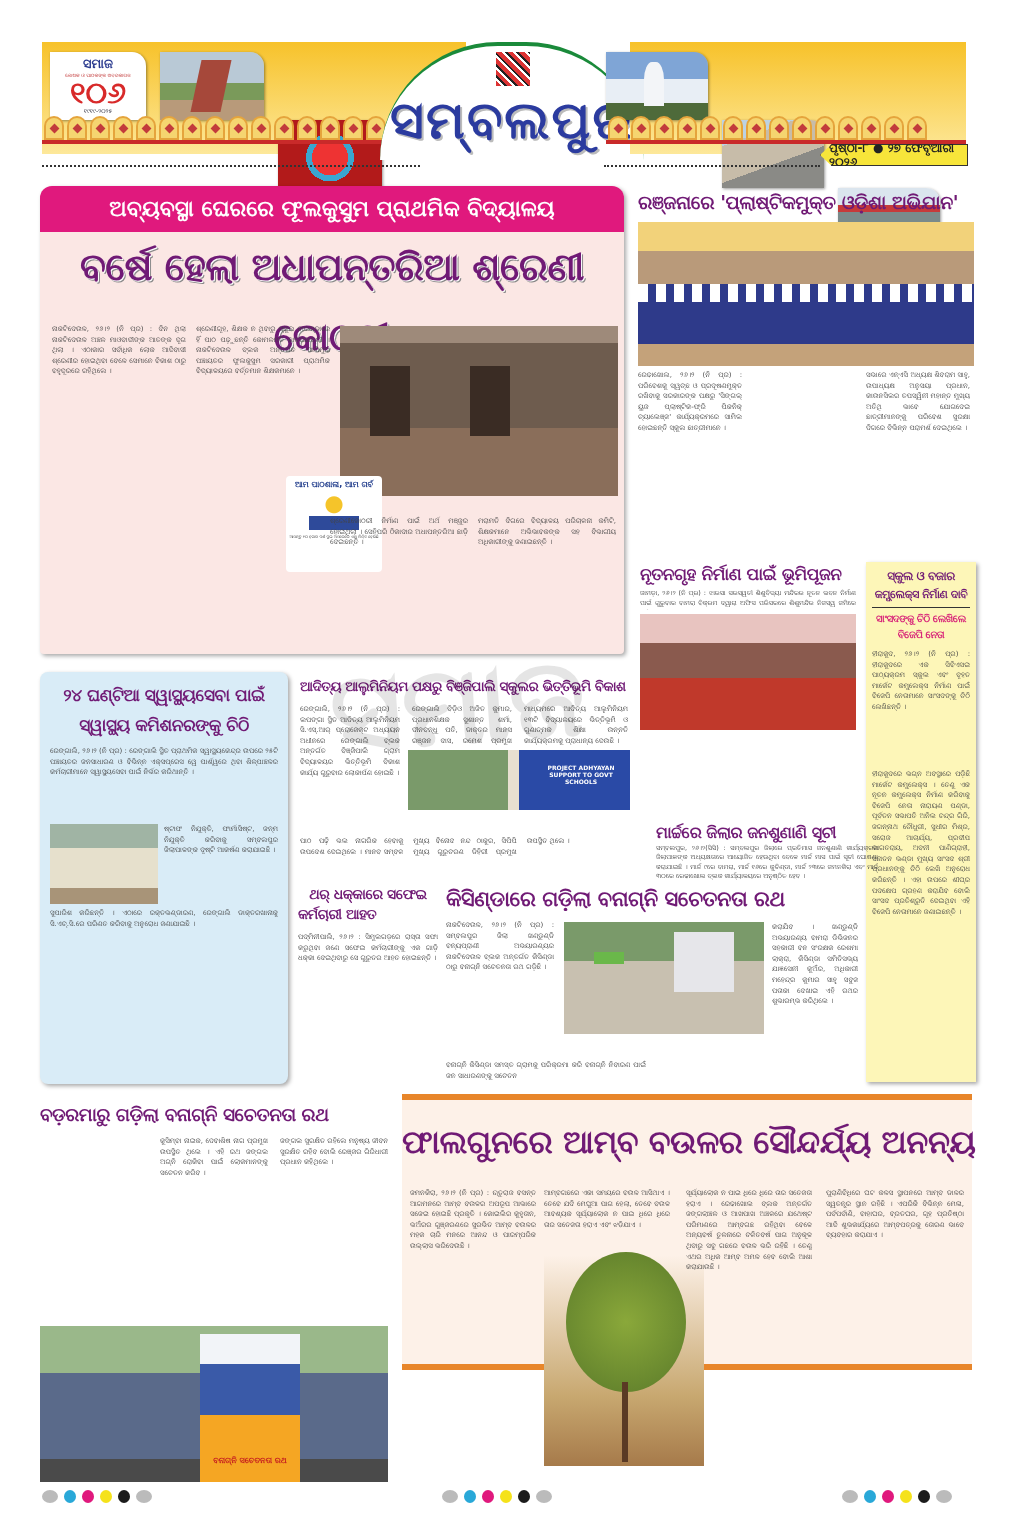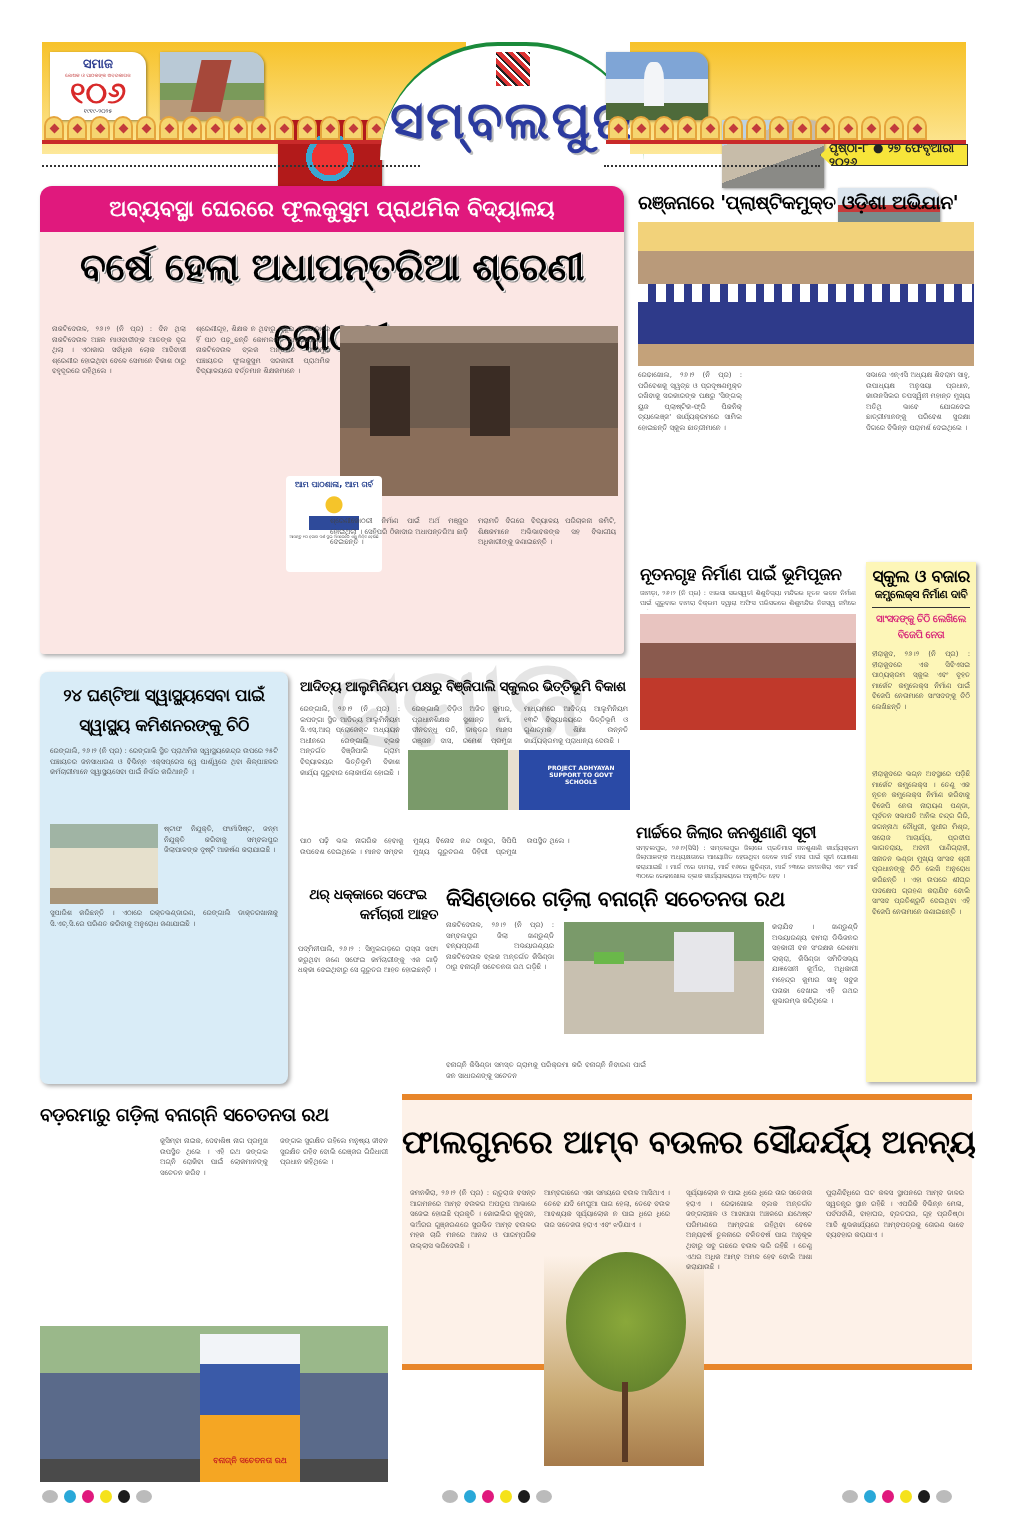--- a/index.html
+++ b/index.html
@@ -18,21 +18,21 @@
   .arch-row{position:absolute;bottom:14px;left:0;right:0;height:24px;display:flex;gap:3px;padding-left:2px}
   .arch{width:20px;height:24px;border-radius:10px 10px 0 0;background:#f5d570;border:2px solid #e5a43c;position:relative}
   .arch:after{content:"";position:absolute;left:5px;top:7px;width:7px;height:7px;background:#c23b3b;transform:rotate(45deg)}
   .redline{position:absolute;left:0;right:0;bottom:10px;height:4px;background:#c92a2a}
   .dotted{position:absolute;height:0;border-top:2px dotted #333}
   .title-circle{left:380px;top:42px;width:264px;height:118px;border-radius:130px 130px 0 0;border-top:4px solid #1a8a3a;background:#fff;text-align:center}
   .title-text{font-family:"DejaVu Serif",serif;font-size:52px;color:#2b3b9f;font-weight:bold;line-height:60px;margin-top:44px;letter-spacing:2px;text-shadow:2px 2px 0 #bbb}
   .motif{position:absolute;left:116px;top:6px;width:34px;height:34px;background:repeating-linear-gradient(45deg,#d33 0 4px,#fff 4px 6px,#222 6px 8px)}
   .date-tag{left:820px;top:144px;width:148px;height:22px;background:#f7e53a;border:1px solid #333;clip-path:polygon(8% 0,100% 0,100% 100%,8% 100%,0 50%);font-size:12px;color:#222;font-weight:bold;display:flex;align-items:center;justify-content:center;padding-left:8px}
   
-  .hl{font-family:"DejaVu Sans",sans-serif;font-weight:bold;color:#000000;letter-spacing:-.5px}
+  .hl{font-family:"DejaVu Sans",sans-serif;font-weight:bold;color:#701a75;letter-spacing:-.5px}
   .col-text{font-size:7px;line-height:10.6px;color:#444;text-align:justify;overflow:hidden}
   .photo{overflow:hidden;position:relative}
   .panel-shadow{box-shadow:2px 2px 4px rgba(0,0,0,.35)}
   .caption{position:absolute;font-size:9px;color:#fff;text-shadow:1px 1px 1px #000;font-weight:bold}
   .footer-dots{position:absolute;top:1490px;display:flex;gap:6px;align-items:center}
   .fd{width:12px;height:13px;border-radius:50%}
   .fd.g{width:16px;height:13px;background:#bbb}
 </style>
 </head>
 <body>
@@ -136,21 +136,21 @@
   <div class="col-text" style="position:absolute;left:228px;top:184px;width:104px;height:172px">ସଭାରେ ଏନ୍ଏସି ଅଧ୍ୟକ୍ଷ ଶିବରାମ ସାହୁ, ଉପାଧ୍ୟକ୍ଷ ଅନୁସୟା ପ୍ରଧାନ, କାଉନସିଲର ତପସ୍ୱିନୀ ମହାନ୍ତ ମୁଖ୍ୟ ଅତିଥି ଭାବେ ଯୋଗଦେଇ ଛାତ୍ରୀମାନଙ୍କୁ ପରିବେଶ ସୁରକ୍ଷା ଦିଗରେ ବିଭିନ୍ନ ପରାମର୍ଶ ଦେଇଥିଲେ ।</div>
 </article>
 
 <article class="abs" style="left:640px;top:560px;width:216px;height:260px">
   <h2 class="hl" style="font-size:17px;line-height:28px;white-space:nowrap">ନୂତନଗୃହ ନିର୍ମାଣ ପାଇଁ ଭୂମିପୂଜନ</h2>
   <div class="col-text" style="height:22px;font-size:6.5px;line-height:10px">ଜାମଡ଼ା, ୨୬।୨ (ନି ପ୍ର) : ଝାରସା ସରସ୍ୱତୀ ଶିଶୁବିଦ୍ୟା ମନ୍ଦିରର ନୂତନ ଭବନ ନିର୍ମାଣ ପାଇଁ ଗୁରୁବାର ବାମରା ବିକ୍ରମ ଦ୍ୱାରା ଅଫିସ ପରିସରରେ ଶିଶୁମନ୍ଦିର ନିଜସ୍ୱ ଜମିରେ ଭୂମି ପୂଜନ</div>
   <div class="photo" style="margin-top:4px;width:216px;height:116px;background:linear-gradient(#e8c4c0 0 25%,#8a5a4e 25% 55%,#c0392b 55%)"></div>
 </article>
 
 <article class="abs panel-shadow" style="left:866px;top:562px;width:110px;height:520px;background:#fdf6b8;padding:4px 6px">
-  <h2 class="hl" style="font-size:17px;text-align:right;line-height:20px">ସ୍କୁଲ ଓ ବଜାର</h2>
+  <h2 class="hl" style="font-size:12px;text-align:center;line-height:20px">ସ୍କୁଲ ଓ ବଜାର</h2>
   <h2 class="hl" style="font-size:11px;text-align:center;line-height:18px">କମ୍ପ୍ଲେକ୍ସ ନିର୍ମାଣ ଦାବି</h2>
   <div style="border-top:1px solid #333;margin-top:3px;padding-top:3px">
     <div class="hl" style="font-size:10px;color:#d8287a;text-align:center;line-height:16px">ସାଂସଦଙ୍କୁ ଚିଠି ଲେଖିଲେ</div>
     <div class="hl" style="font-size:10px;color:#d8287a;text-align:center;line-height:16px">ବିଜେପି ନେତା</div>
   </div>
   <div class="col-text" style="margin-top:6px;height:120px">ହୀରାକୁଦ, ୨୬।୨ (ନି ପ୍ର) : ହୀରାକୁଦରେ ଏକ ସିବିଏସଇ ପାଠ୍ୟକ୍ରମ ସ୍କୁଲ ଏବଂ ବୃହତ ମାର୍କେଟ କମ୍ପ୍ଲେକ୍ସ ନିର୍ମାଣ ପାଇଁ ବିଜେପି ନେତାମାନେ ସାଂସଦଙ୍କୁ ଚିଠି ଲେଖିଛନ୍ତି ।</div>
   <div class="col-text" style="height:290px">ହୀରାକୁଦରେ ଭଗ୍ନ ଅବସ୍ଥାରେ ପଡ଼ିଛି ମାର୍କେଟ କମ୍ପ୍ଲେକ୍ସ । ତେଣୁ ଏକ ନୂତନ କମ୍ପ୍ଲେକ୍ସ ନିର୍ମାଣ କରିବାକୁ ବିଜେପି ନେତା ନାରାୟଣ ପଣ୍ଡା, ପୂର୍ବତନ ସଭାପତି ଅନିଲ ଚନ୍ଦ୍ର ଗିରି, ଜଗନ୍ନାଥ ଚୌଧୁରୀ, ସୁଧୀର ମିଶ୍ର, ସରୋଜ ଆଚାର୍ଯ୍ୟ, ପ୍ରଦୀପ ଭାଗତରାୟ, ଅବନୀ ପାଣିଗ୍ରାହୀ, ସନାତନ ଭଣ୍ଡା ମୁଖ୍ୟ ସାଂସଦ ଶ୍ରୀ ପ୍ରଧାନଙ୍କୁ ଚିଠି ଲେଖି ଅନୁରୋଧ କରିଛନ୍ତି । ଏହା ଉପରେ ଶୀଘ୍ର ପଦକ୍ଷେପ ଗ୍ରହଣ କରାଯିବ ବୋଲି ସାଂସଦ ପ୍ରତିଶ୍ରୁତି ଦେଇଥିବା ଏହି ବିଜେପି ନେତାମାନେ ଜଣାଇଛନ୍ତି ।</div>
 </article>
 
 <article class="abs panel-shadow" style="left:40px;top:672px;width:248px;height:412px;background:#d9ecf7;border-radius:8px;padding:8px 10px">
@@ -166,29 +166,29 @@
   <h2 class="hl" style="font-size:13.5px;line-height:24px;white-space:nowrap">ଆଦିତ୍ୟ ଆଲୁମିନିୟମ ପକ୍ଷରୁ ବିଞ୍ଜିପାଲି ସ୍କୁଲର ଭିତ୍ତିଭୂମି ବିକାଶ</h2>
   <div class="col-text" style="position:absolute;left:0;top:30px;width:100px;height:126px">ରେଙ୍ଗାଲି, ୨୬।୨ (ନି ପ୍ର) : ଲପଙ୍ଗା ସ୍ଥିତ ଆଦିତ୍ୟ ଆଲୁମିନିୟମ ସି.ଏସ୍.ଆର୍ ପ୍ରୋଜେକ୍ଟ ଅଧ୍ୟୟନ ଅଧୀନରେ ରେଙ୍ଗାଲି ବ୍ଲକ ଅନ୍ତର୍ଗତ ବିଞ୍ଜିପାଲି ଗ୍ରାମ ବିଦ୍ୟାଳୟର ଭିତ୍ତିଭୂମି ବିକାଶ କାର୍ଯ୍ୟ ଗୁରୁବାର ଲୋକାର୍ପଣ ହୋଇଛି ।</div>
   <div class="col-text" style="position:absolute;left:112px;top:30px;width:100px;height:42px">ରେଙ୍ଗାଲି ବିଡ଼ିଓ ଅଜିତ କୁମାର, ପ୍ରଧାନଶିକ୍ଷକ ସୁଶାନ୍ତ ଶର୍ମା, ଦୀନବନ୍ଧୁ ପତି, ଡାକ୍ତର ମାନସ ରଞ୍ଜନ ଦାସ, ରମେଶ ପ୍ରମୁଖ ଉପସ୍ଥିତ ଥିଲେ ।</div>
   <div class="col-text" style="position:absolute;left:224px;top:30px;width:104px;height:42px">ମାଧ୍ୟମରେ ଆଦିତ୍ୟ ଆଲୁମିନିୟମ ୧୩ଟି ବିଦ୍ୟାଳୟରେ ଭିତ୍ତିଭୂମି ଓ ଗୁଣାତ୍ମକ ଶିକ୍ଷା ଉନ୍ନତି କାର୍ଯ୍ୟକ୍ରମକୁ ପ୍ରାଧାନ୍ୟ ଦେଉଛି ।</div>
   <div class="photo" style="position:absolute;left:108px;top:76px;width:222px;height:60px;background:linear-gradient(90deg,#7a9a6a 0 45%,#e8e0d0 45% 50%,#2a4aa6 50%)">
     <div style="position:absolute;left:128px;top:14px;width:90px;font-size:6px;color:#fff;font-weight:bold;text-align:center">PROJECT ADHYAYAN SUPPORT TO GOVT SCHOOLS</div>
   </div>
 </article>
 <div class="abs col-text" style="left:300px;top:836px;width:330px;height:50px;column-count:3;column-gap:10px">ପାଠ ପଢ଼ି ଭଲ ନାଗରିକ ହେବାକୁ ଉପଦେଶ ଦେଇଥିଲେ । ମାନବ ସମ୍ବଳ ମୁଖ୍ୟ ବିନୋଦ ନନ୍ଦ ଠାକୁର, ସିପିପି ମୁଖ୍ୟ ଗୁରୁଚରଣ ଡିହିରୀ ପ୍ରମୁଖ ଉପସ୍ଥିତ ଥିଲେ ।</div>
 
-<article class="abs" style="left:636px;top:822px;width:222px;height:70px">
+<article class="abs" style="left:656px;top:822px;width:222px;height:70px">
   <h2 class="hl" style="font-size:16px;line-height:22px;white-space:nowrap">ମାର୍ଚ୍ଚରେ ଜିଲାର ଜନଶୁଣାଣି ସୂଚୀ</h2>
   <div class="col-text" style="height:46px;font-size:6.5px;line-height:9.4px">ସମ୍ବଲପୁର, ୨୬।୨(ସିସି) : ସମ୍ବଲପୁର ଜିଲାରେ ପ୍ରତିମାସ ଜନଶୁଣାଣି କାର୍ଯ୍ୟକ୍ରମ ଜିଲାପାଳଙ୍କ ଅଧ୍ୟକ୍ଷତାରେ ଆୟୋଜିତ ହେଉଥିବା ବେଳେ ମାର୍ଚ୍ଚ ମାସ ପାଇଁ ସୂଚୀ ଘୋଷଣା କରାଯାଇଛି । ମାର୍ଚ୍ଚ ୯ରେ ବାମରା, ମାର୍ଚ୍ଚ ୧୬ରେ କୁଚିଣ୍ଡା, ମାର୍ଚ୍ଚ ୨୩ରେ ଜମନକିରା ଏବଂ ମାର୍ଚ୍ଚ ୩୦ରେ ରେଢାଖୋଲ ବ୍ଲକ କାର୍ଯ୍ୟାଳୟରେ ଅନୁଷ୍ଠିତ ହେବ ।</div>
 </article>
 
 <article class="abs" style="left:298px;top:884px;width:140px;height:200px">
   <h2 class="hl" style="font-size:14px;text-align:center;line-height:20px">ଥର୍ ଧକ୍କାରେ ସଫେଇ</h2>
-  <h2 class="hl" style="font-size:14px;text-align:right;line-height:20px">କର୍ମଚାରୀ ଆହତ</h2>
-  <div class="col-text" style="margin-top:20px;height:150px">ପଦ୍ମିନୀପାଲି, ୨୬।୨ : ସିମୁଲଗଡ଼ରେ ରାସ୍ତା ସଫା କରୁଥିବା ଜଣେ ସଫେଇ କର୍ମଚାରୀଙ୍କୁ ଏକ ଗାଡ଼ି ଧକ୍କା ଦେଇଥିବାରୁ ସେ ଗୁରୁତର ଆହତ ହୋଇଛନ୍ତି ।</div>
+  <h2 class="hl" style="font-size:14px;text-align:left;line-height:20px">କର୍ମଚାରୀ ଆହତ</h2>
+  <div class="col-text" style="margin-top:8px;height:150px">ପଦ୍ମିନୀପାଲି, ୨୬।୨ : ସିମୁଲଗଡ଼ରେ ରାସ୍ତା ସଫା କରୁଥିବା ଜଣେ ସଫେଇ କର୍ମଚାରୀଙ୍କୁ ଏକ ଗାଡ଼ି ଧକ୍କା ଦେଇଥିବାରୁ ସେ ଗୁରୁତର ଆହତ ହୋଇଛନ୍ତି ।</div>
 </article>
 
 <article class="abs" style="left:446px;top:882px;width:412px;height:204px">
   <h2 class="hl" style="font-size:21px;line-height:34px;white-space:nowrap">କିସିଣ୍ଡାରେ ଗଡ଼ିଲା ବନାଗ୍ନି ସଚେତନତା ରଥ</h2>
   <div class="col-text" style="position:absolute;left:0;top:38px;width:108px;height:136px">ନାକଟିଦେଉଳ, ୨୬।୨ (ନି ପ୍ର) : ସମ୍ବଲପୁର ଜିଲା ଖଣ୍ଡୁଣ୍ଡି ବନ୍ୟପ୍ରାଣୀ ଅଭୟାରଣ୍ୟର ନାକଟିଦେଉଳ ବ୍ଲକ ଅନ୍ତର୍ଗତ କିସିଣ୍ଡା ଠାରୁ ବନାଗ୍ନି ସଚେତନତା ରଥ ଗଡ଼ିଛି ।</div>
   <div class="photo" style="position:absolute;left:118px;top:40px;width:200px;height:112px;background:linear-gradient(#7a9a6a 0 35%,#c8c0b0 35%)">
     <div style="position:absolute;left:30px;top:30px;width:30px;height:12px;background:#6ab84a"></div>
     <div style="position:absolute;left:110px;top:10px;width:60px;height:60px;background:#e6e6ea"></div>
   </div>
   <div class="col-text" style="position:absolute;left:0;top:178px;width:200px;height:22px">ବନାଗ୍ନି କିସିଣ୍ଡା ସମସ୍ତ ଗ୍ରାମକୁ ପରିକ୍ରମା କରି ବନାଗ୍ନି ନିବାରଣ ପାଇଁ ଜନ ସାଧାରଣଙ୍କୁ ସଚେତନ</div>

